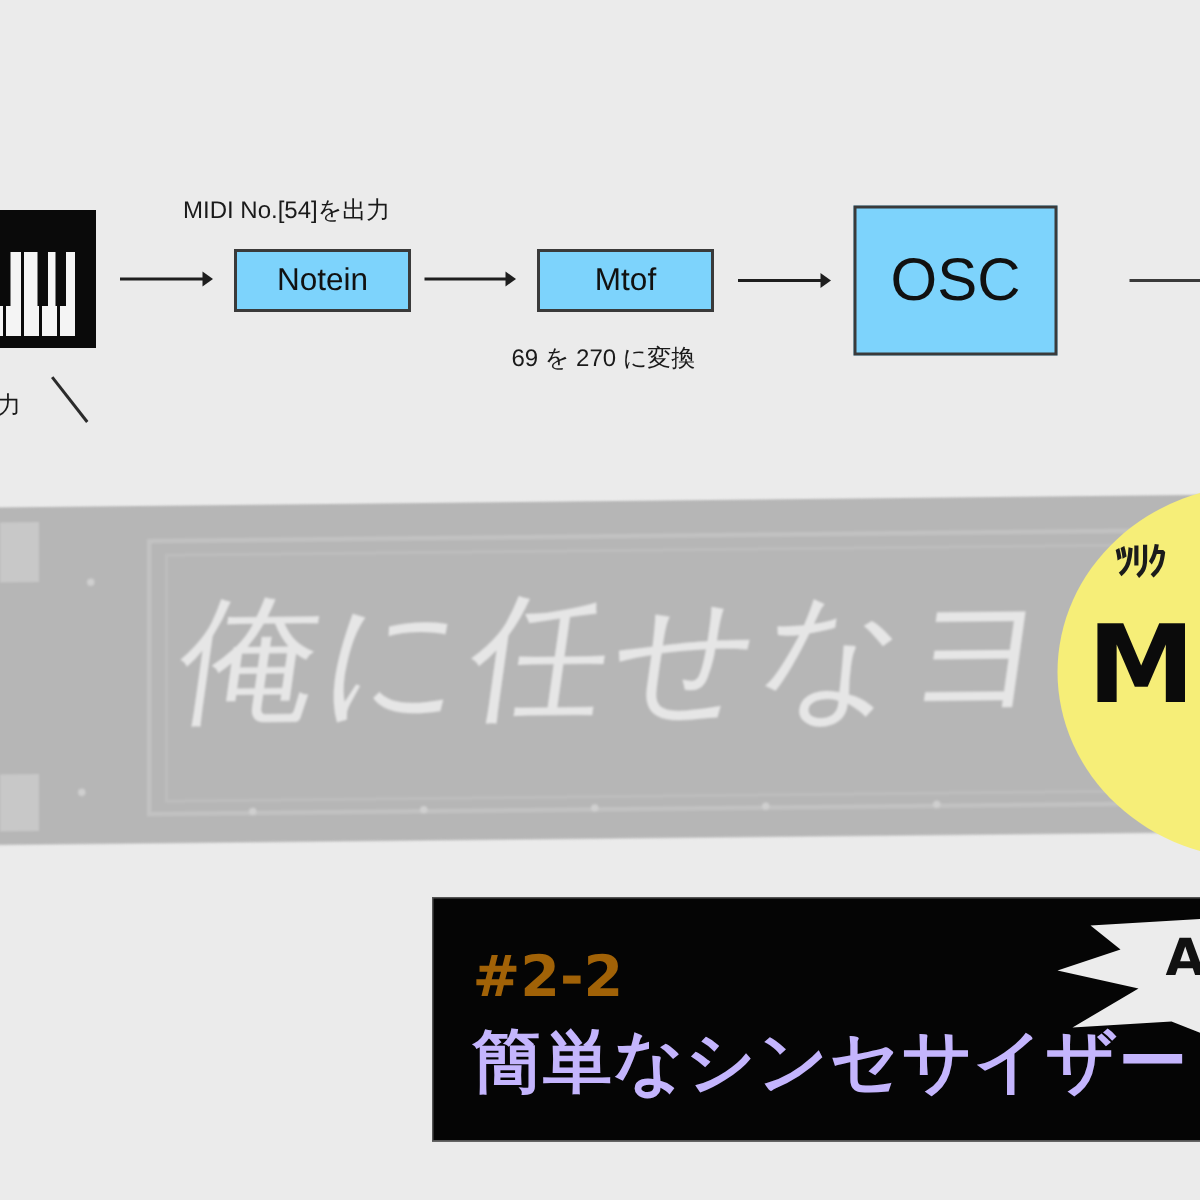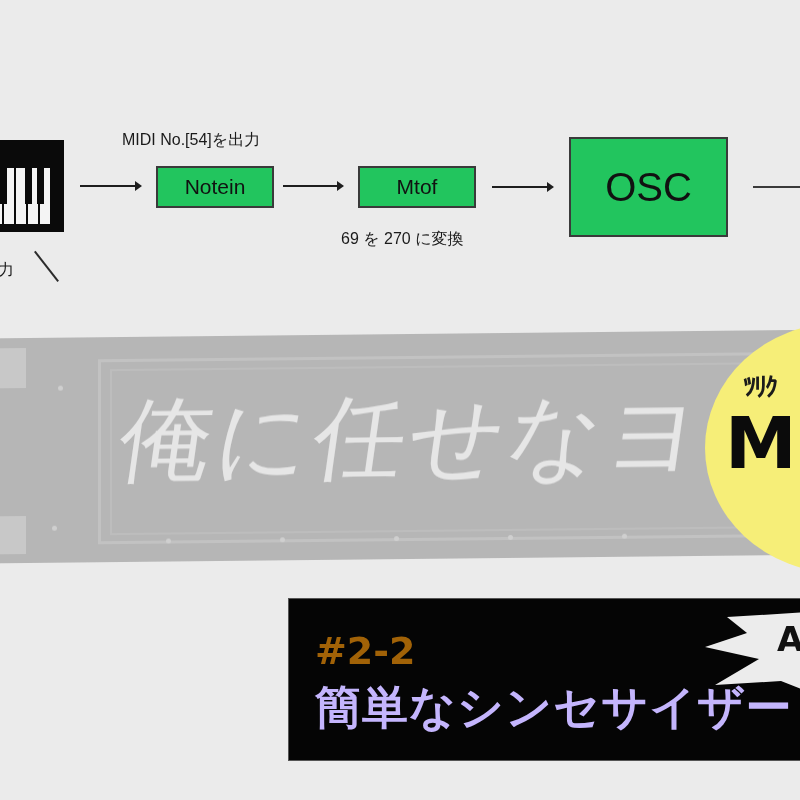--- a/index.html
+++ b/index.html
@@ -24,21 +24,21 @@
   }
   .label-small { font-size:16px; color:#1a1a1a; white-space:nowrap; }
   .arrow {
     height:2px; background:#1e1e1e;
   }
   .arrow::after {
     content:""; position:absolute; right:-2px; top:-4px;
     border-left:7px solid #1e1e1e; border-top:5px solid transparent; border-bottom:5px solid transparent;
   }
   .node {
-    box-sizing:border-box; border:2px solid #3a3a3a; background:#22c55e;
+    box-sizing:border-box; border:2px solid #3a3a3a; background:#7dd3fc;
     display:flex; align-items:center; justify-content:center; color:#111;
   }
   .node.small { font-size:21px; }
   .node.big { font-size:40px; }
   .diag-line {
     left:34px; top:252px; width:2px; height:38px; background:#2b2b2b;
     transform:rotate(-38deg); transform-origin:top left;
   }
   .out-line { left:753px; top:186px; width:60px; height:2px; background:#3a3a3a; }
 
@@ -65,22 +65,22 @@
     transform:skewX(-8deg);
   }
   .banner .dot { position:absolute; width:5px; height:5px; border-radius:50%; background:#cfcfcf; }
 
   
   .badge {
     left:705px; top:323px; width:270px; height:250px; border-radius:50%;
     background:#f6ee78; overflow:hidden;
   }
   .badge .logo-mark {
-    position:absolute; left:38px; top:50px; font-size:26px; font-weight:bold; color:#1b1b1b;
-    letter-spacing:-2px; font-family:Liberation Mono, monospace;
+    position:absolute; left:38px; top:36px; font-size:26px; font-weight:bold; color:#1b1b1b;
+    letter-spacing:-2px; font-family:Liberation Sans, sans-serif;
   }
   .badge .brand {
     position:absolute; left:20px; top:78px; font-size:72px; font-weight:bold; color:#0b0b0b;
     font-family:"DejaVu Sans", sans-serif; letter-spacing:2px;
   }
 
   
   .title-card {
     left:288px; top:598px; width:530px; height:163px; background:#050505;
     border:1px solid #555; box-sizing:border-box;
@@ -126,21 +126,21 @@
 
 <div class="abs arrow" style="left:283px; top:185px; width:59px;"></div>
 
 <div class="abs node small" style="left:358px; top:166px; width:118px; height:42px;">
   <span>Mtof</span>
 </div>
 <div class="abs label-small" style="left:341px; top:229px;">69 を 270 に変換</div>
 
 <div class="abs arrow" style="left:492px; top:186px; width:60px;"></div>
 
-<div class="abs node big" style="left:569px; top:137px; width:159px; height:100px;">
+<div class="abs node big" style="left:569px; top:137px; width:136px; height:100px;">
   <span>OSC</span>
 </div>
 <div class="abs out-line"></div>
 
 <div class="abs banner">
   <div class="side-block" style="left:20px; top:10px; width:26px; height:40px;"></div>
   <div class="side-block" style="left:20px; top:178px; width:26px; height:38px;"></div>
   <div class="inner-frame"></div>
   <div class="inner-frame2"></div>
   <div class="led-text">俺に任せなヨ</div>

